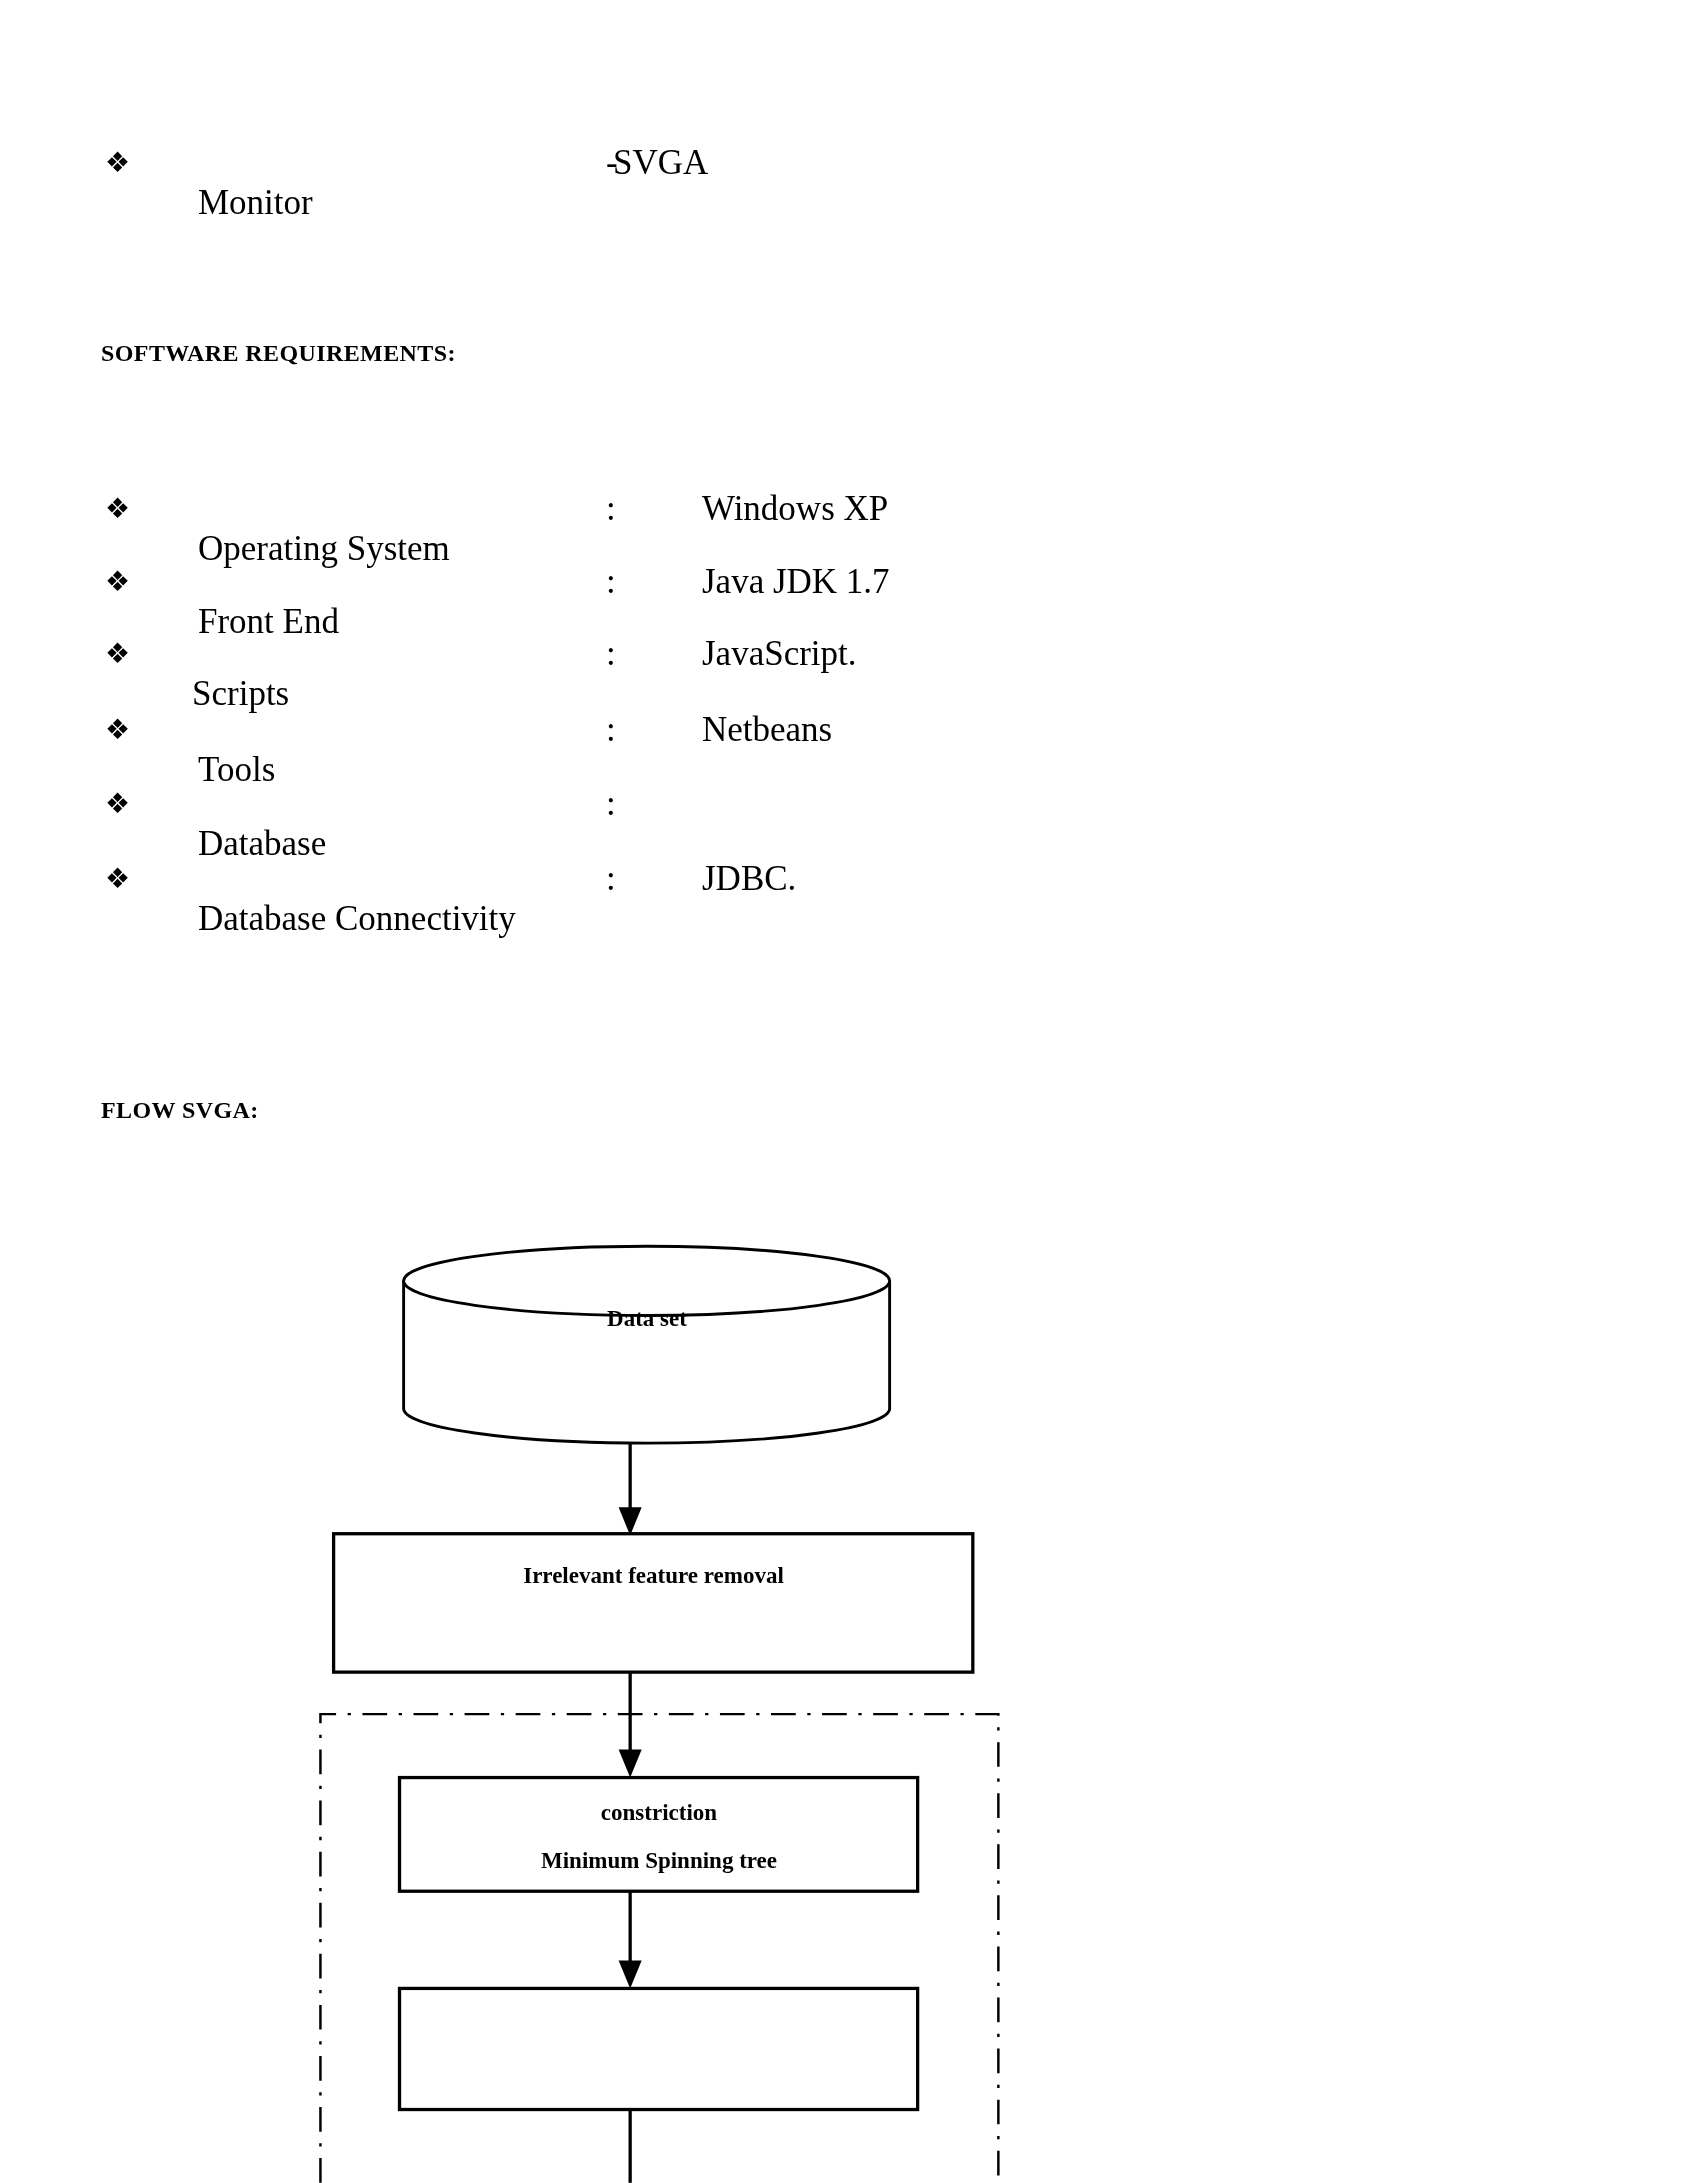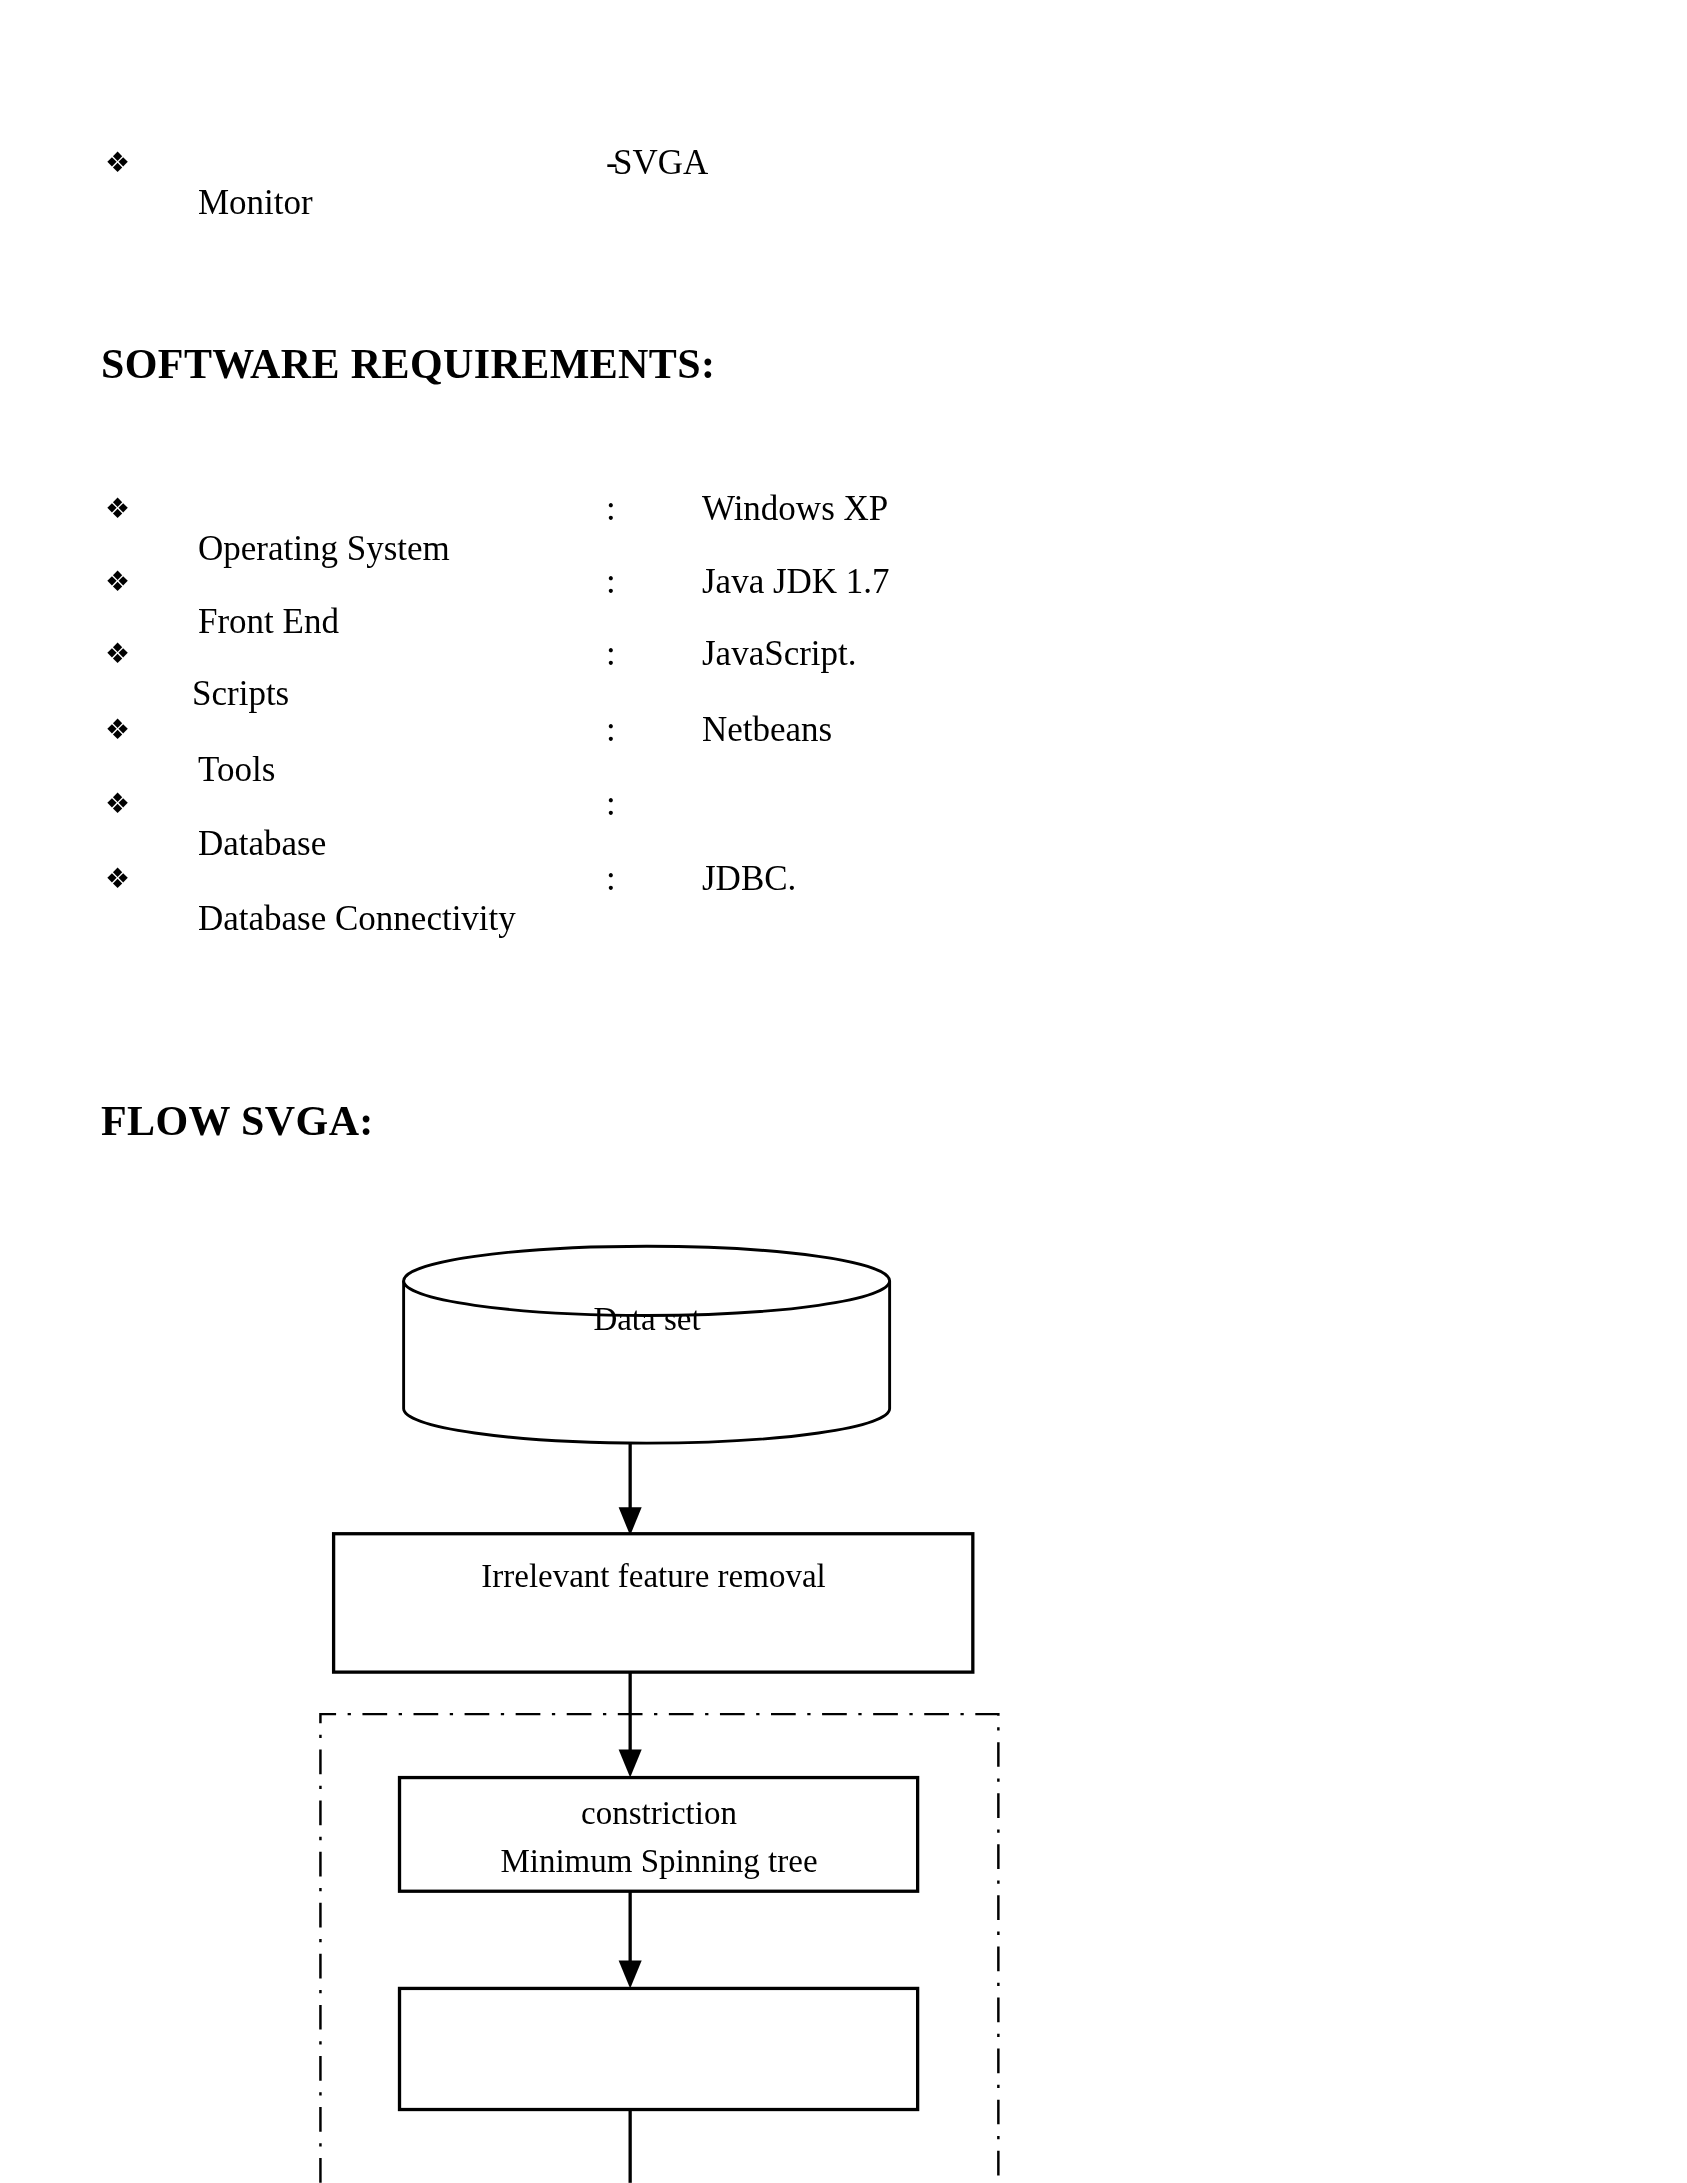--- a/index.html
+++ b/index.html
@@ -31,38 +31,39 @@
     font-family: "DejaVu Sans", sans-serif;
     font-size: 28px;
   }
   .req-row .label    { position: absolute; left: 198px; margin-top: 40px; }
   .req-row .sep      { position: absolute; left: 606px; }
   .req-row .value    { position: absolute; left: 702px; }
   .req-row .value-near { position: absolute; left: 613px; }
   .doc-heading {
     position: absolute;
     left: 101px;
-    font-size: 42px;
+    font-size: 24px;
     font-weight: bold;
     letter-spacing: 0.4px;
     white-space: nowrap;
   }
   .flow-svg {
     position: absolute;
     left: 0;
     top: 1153px;
     width: 1687px;
     height: 1030px;
   }
   .flow-label {
     position: absolute;
     text-align: center;
-    font-size: 33px;
+    font-size: 23px;
     line-height: 48px;
     color: #000;
+    font-weight: bold;
   }
   .lbl-dataset { left: 404px; top: 1295px; width: 486px; }
   .lbl-box1    { left: 334px; top: 1552px; width: 639px; }
   .lbl-box2    { left: 400px; top: 1789px; width: 518px; }
   .lbl-box3    { left: 400px; top: 1999px; width: 518px; }
 </style>
 </head>
 <body>
 
 <div class="page">

